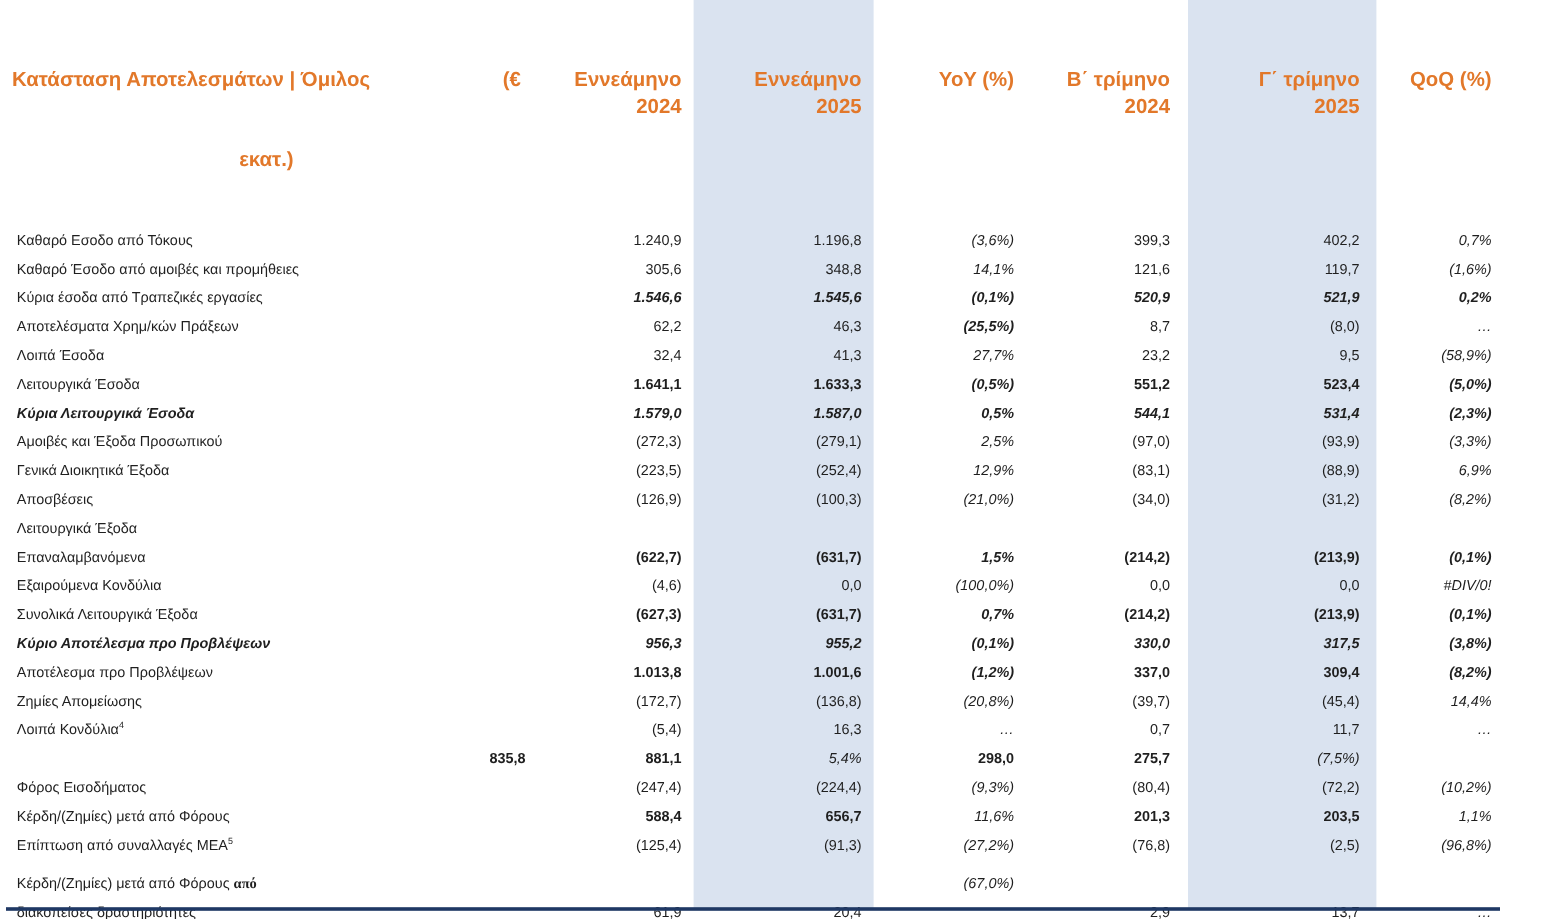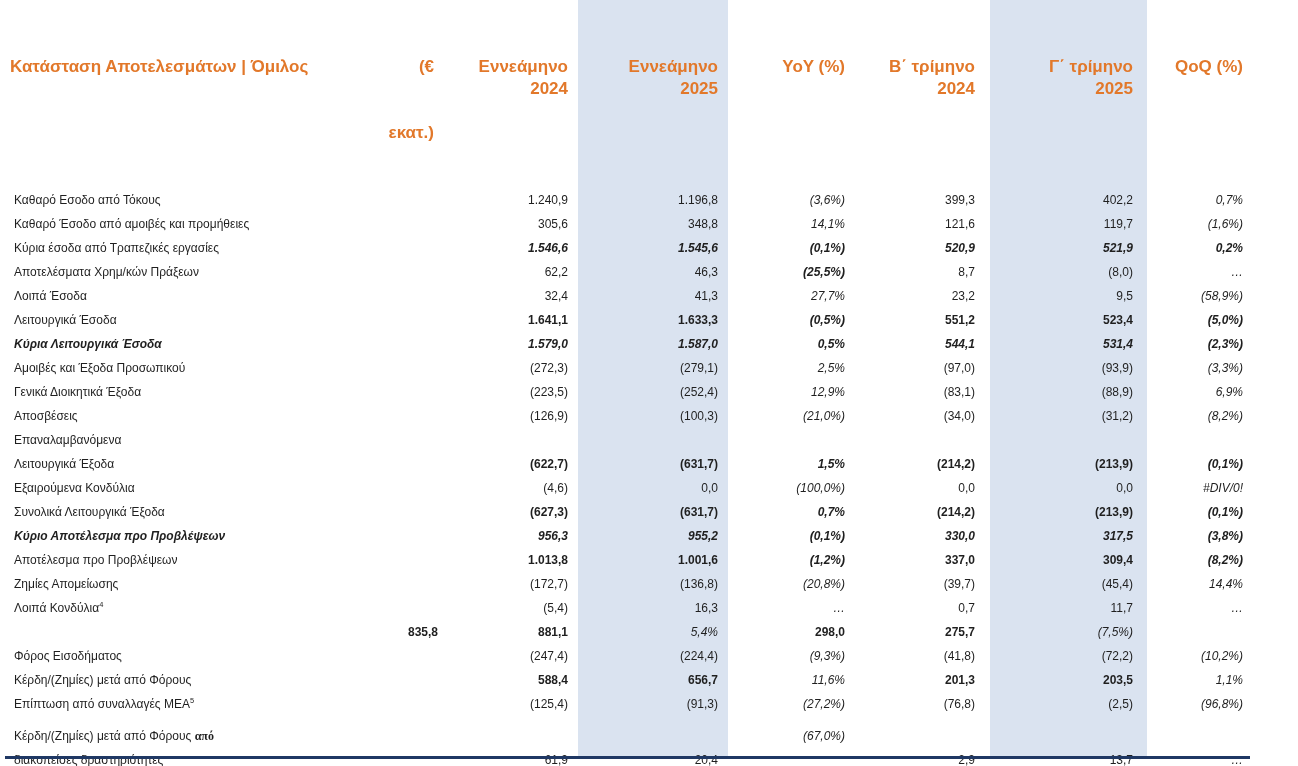--- a/index.html
+++ b/index.html
@@ -19,21 +19,21 @@
 
   .grid {
     position:relative; z-index:1;
     display:grid;
     grid-template-columns:438px 130px 150px 127px 130px 158px 110px;
   }
 
   
   .thead { padding-top:12px; font-weight:700; font-size:17px; line-height:22px; }
   .thead .hcell { color:#E2782A; text-align:right; white-space:pre; }
-  .thead .hcell.first { text-align:right; padding-left:10px; padding-right:4px; }
+  .thead .hcell.first { text-align:center; padding-left:10px; padding-right:4px; }
   .h-line1-row { display:flex; justify-content:space-between; }
 
   
   .row {
     position:relative; z-index:1;
     display:grid;
     grid-template-columns:438px 130px 150px 127px 130px 158px 110px;
     align-items:end;
     min-height:24px;
     font-size:12px; line-height:24px;
@@ -198,22 +198,22 @@
         </div>
         <div class="cell num r">(126,9)</div>
         <div class="cell num r">(100,3)</div>
         <div class="cell num i">(21,0%)</div>
         <div class="cell num r">(34,0)</div>
         <div class="cell num r">(31,2)</div>
         <div class="cell num i">(8,2%)</div>
       </div>
       <div class="grid row">
         <div class="cell label b">
+          <div class="lab-line"><span>Λειτουργικά Έξοδα</span></div>
           <div class="lab-line"><span>Επαναλαμβανόμενα</span></div>
-          <div class="lab-line"><span>Λειτουργικά Έξοδα</span></div>
         </div>
         <div class="cell num b">(622,7)</div>
         <div class="cell num b">(631,7)</div>
         <div class="cell num bi">1,5%</div>
         <div class="cell num b">(214,2)</div>
         <div class="cell num b">(213,9)</div>
         <div class="cell num bi">(0,1%)</div>
       </div>
       <div class="grid row">
         <div class="cell label r">
@@ -289,21 +289,21 @@
         <div class="cell num b">275,7</div>
         <div class="cell num i">(7,5%)</div>
       </div>
       <div class="grid row">
         <div class="cell label r">
           <div class="lab-line"><span>Φόρος Εισοδήματος</span></div>
         </div>
         <div class="cell num r">(247,4)</div>
         <div class="cell num r">(224,4)</div>
         <div class="cell num i">(9,3%)</div>
-        <div class="cell num r">(41,8)</div>
+        <div class="cell num r">(80,4)</div>
         <div class="cell num r">(72,2)</div>
         <div class="cell num i">(10,2%)</div>
       </div>
       <div class="grid row">
         <div class="cell label b">
           <div class="lab-line"><span>Κέρδη/(Ζημίες) μετά από Φόρους</span></div>
         </div>
         <div class="cell num b">588,4</div>
         <div class="cell num b">656,7</div>
         <div class="cell num i">11,6%</div>

